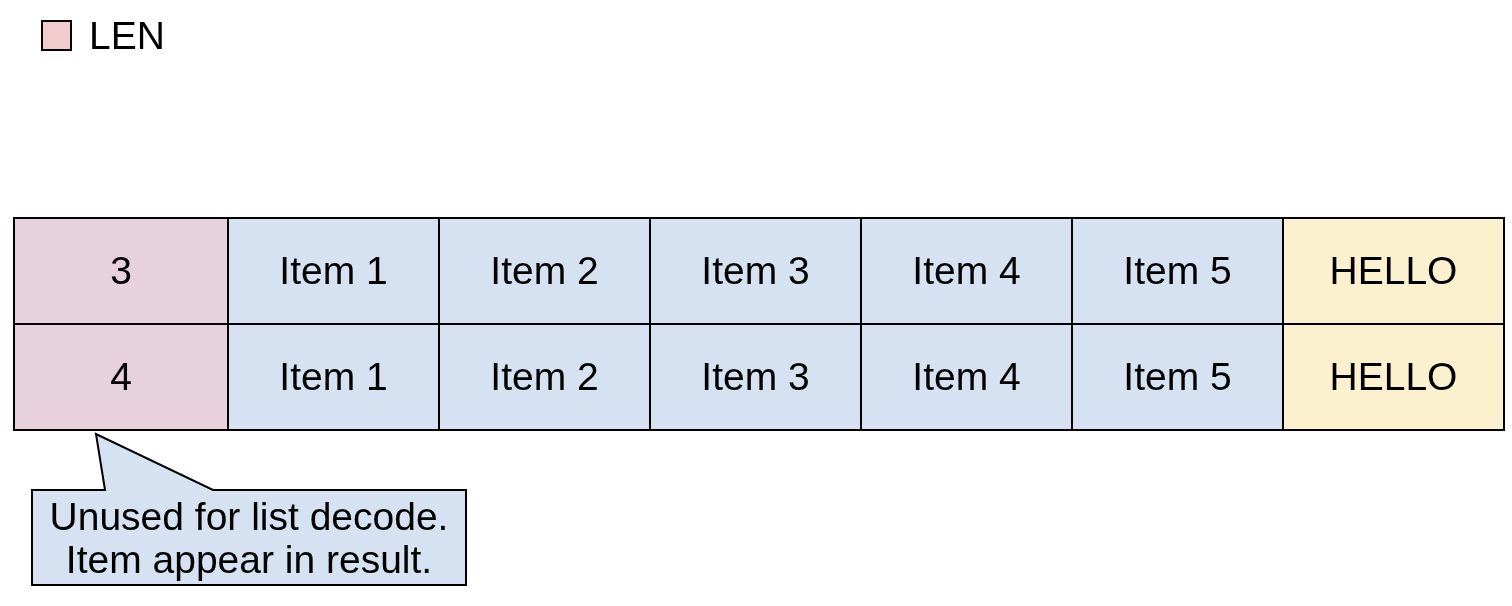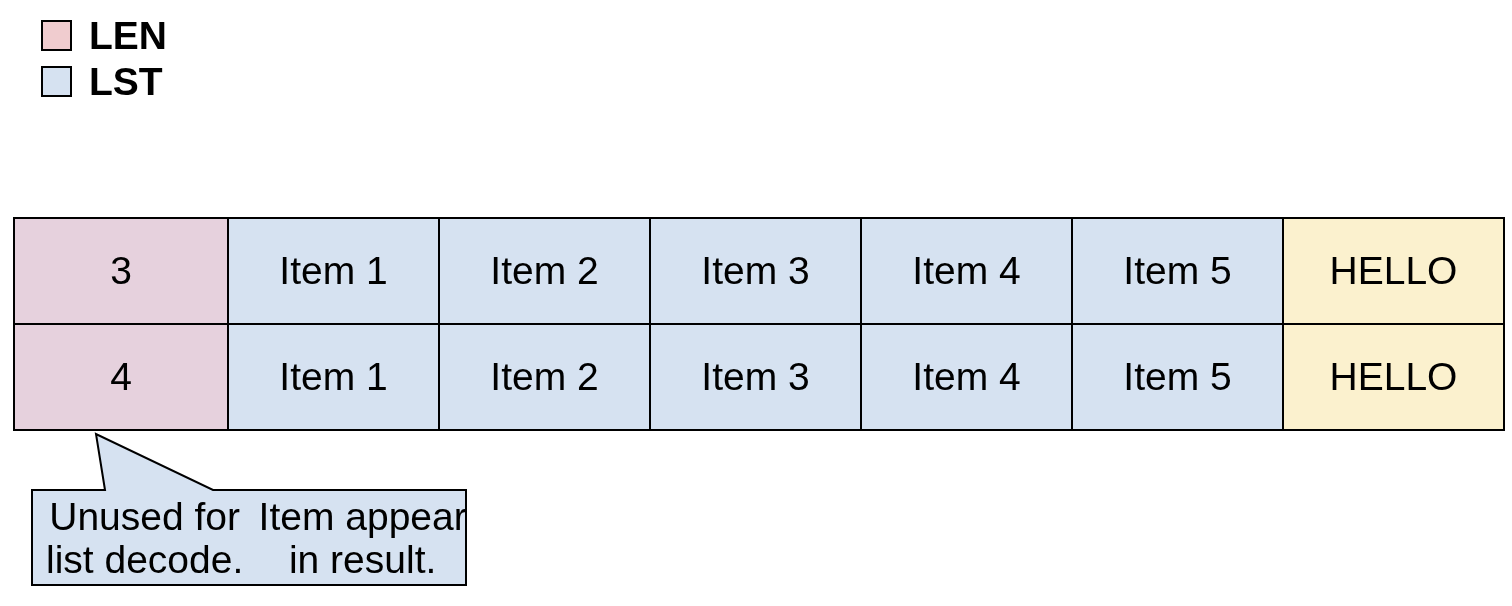--- a/index.html
+++ b/index.html
@@ -24,21 +24,20 @@
     top: 20px;
     display: flex;
     flex-direction: column;
     gap: 15px;
   }
   .legend-item {
     display: flex;
     align-items: center;
     gap: 17px;
     height: 31px;
-    font-weight: bold;
   }
   .swatch {
     width: 27px;
     height: 27px;
     border: 2px solid #000000;
     flex: 0 0 auto;
   }
   .legend-label {
     font-size: 39px;
     line-height: 31px;
@@ -78,41 +77,37 @@
     height: 606px;
     pointer-events: none;
   }
   .callout-text {
     position: absolute;
     left: 31px;
     top: 490px;
     width: 436px;
     height: 96px;
     display: flex;
-    flex-direction: row;
+    flex-direction: column;
     justify-content: center;
     align-items: center;
     text-align: center;
     font-size: 39px;
     line-height: 43px;
   }
 </style>
 </head>
 <body>
 
 <div class="canvas">
 
   <div class="legend">
     <div class="legend-item">
       <span class="swatch" style="background: rgb(240, 204, 207);"></span>
       <span class="legend-label">LEN</span>
-    </div>
-    <div class="legend-item">
-      <span class="swatch" style="background: rgb(214, 226, 241);"></span>
-      <span class="legend-label">LST</span>
     </div>
   </div>
 
   <table class="decode-table">
     <colgroup>
       <col class="col-len">
       <col class="col-lst">
         <col class="col-lst">
         <col class="col-lst">
         <col class="col-lst">

